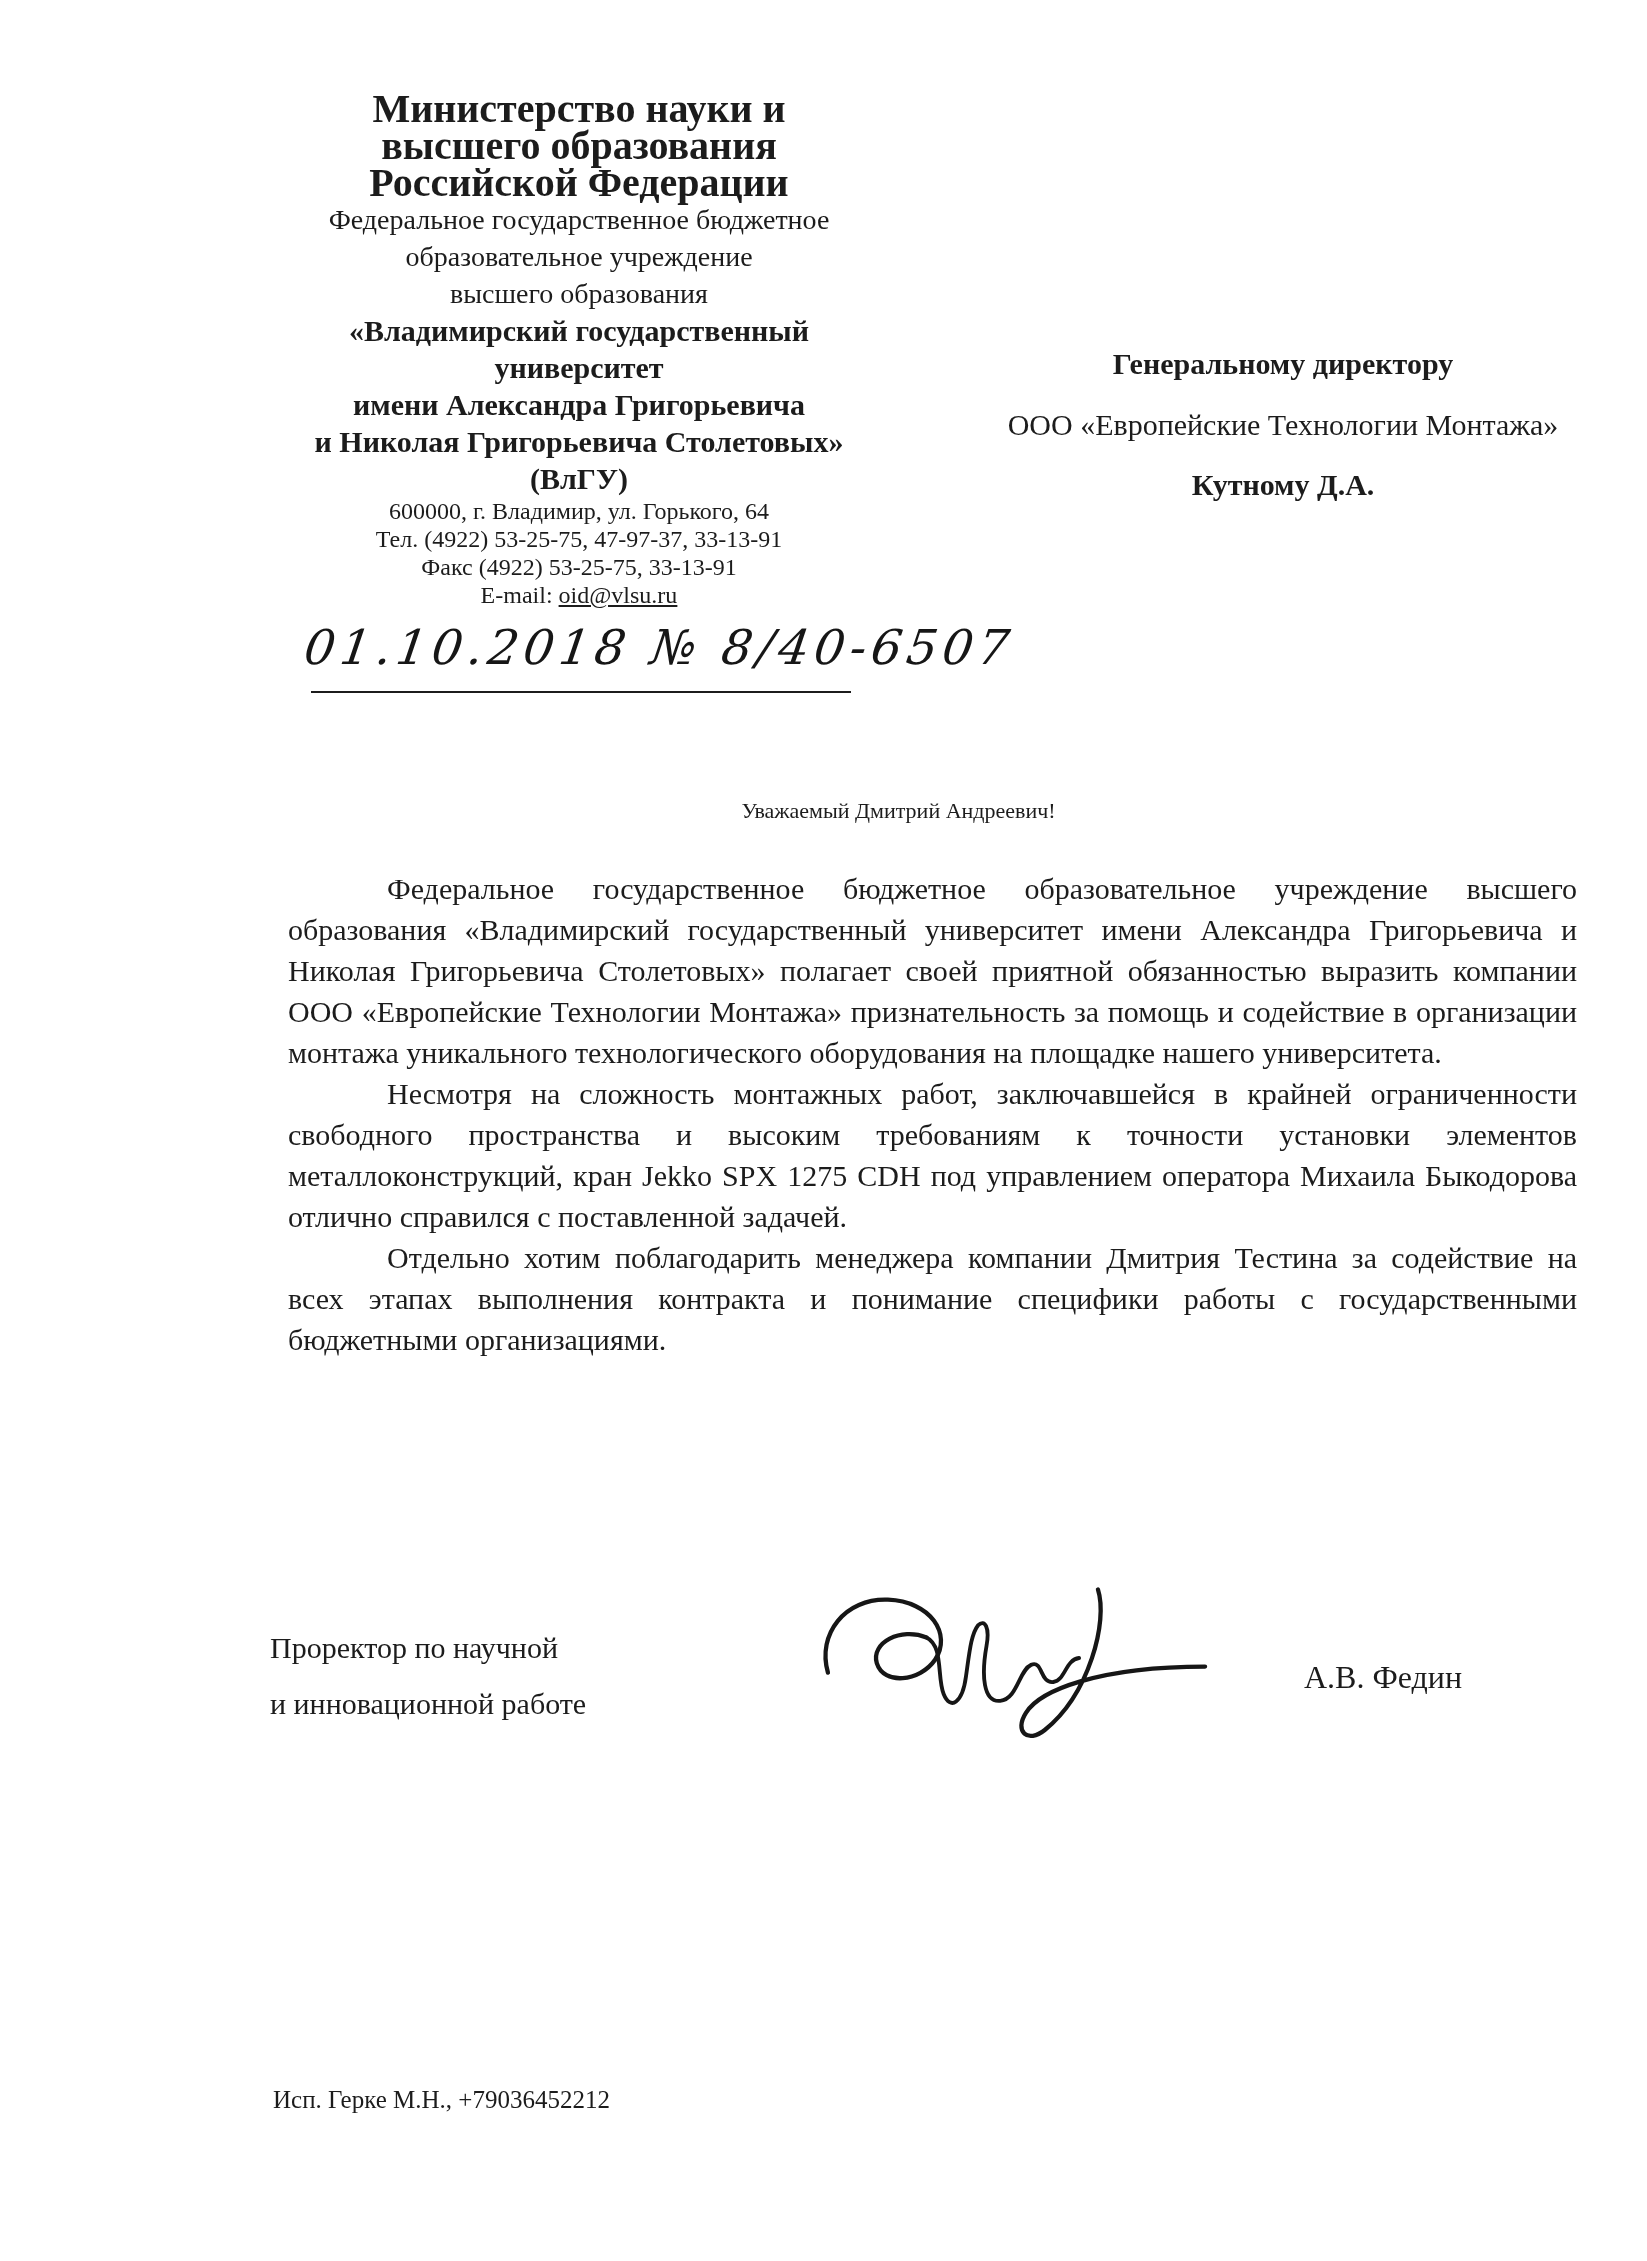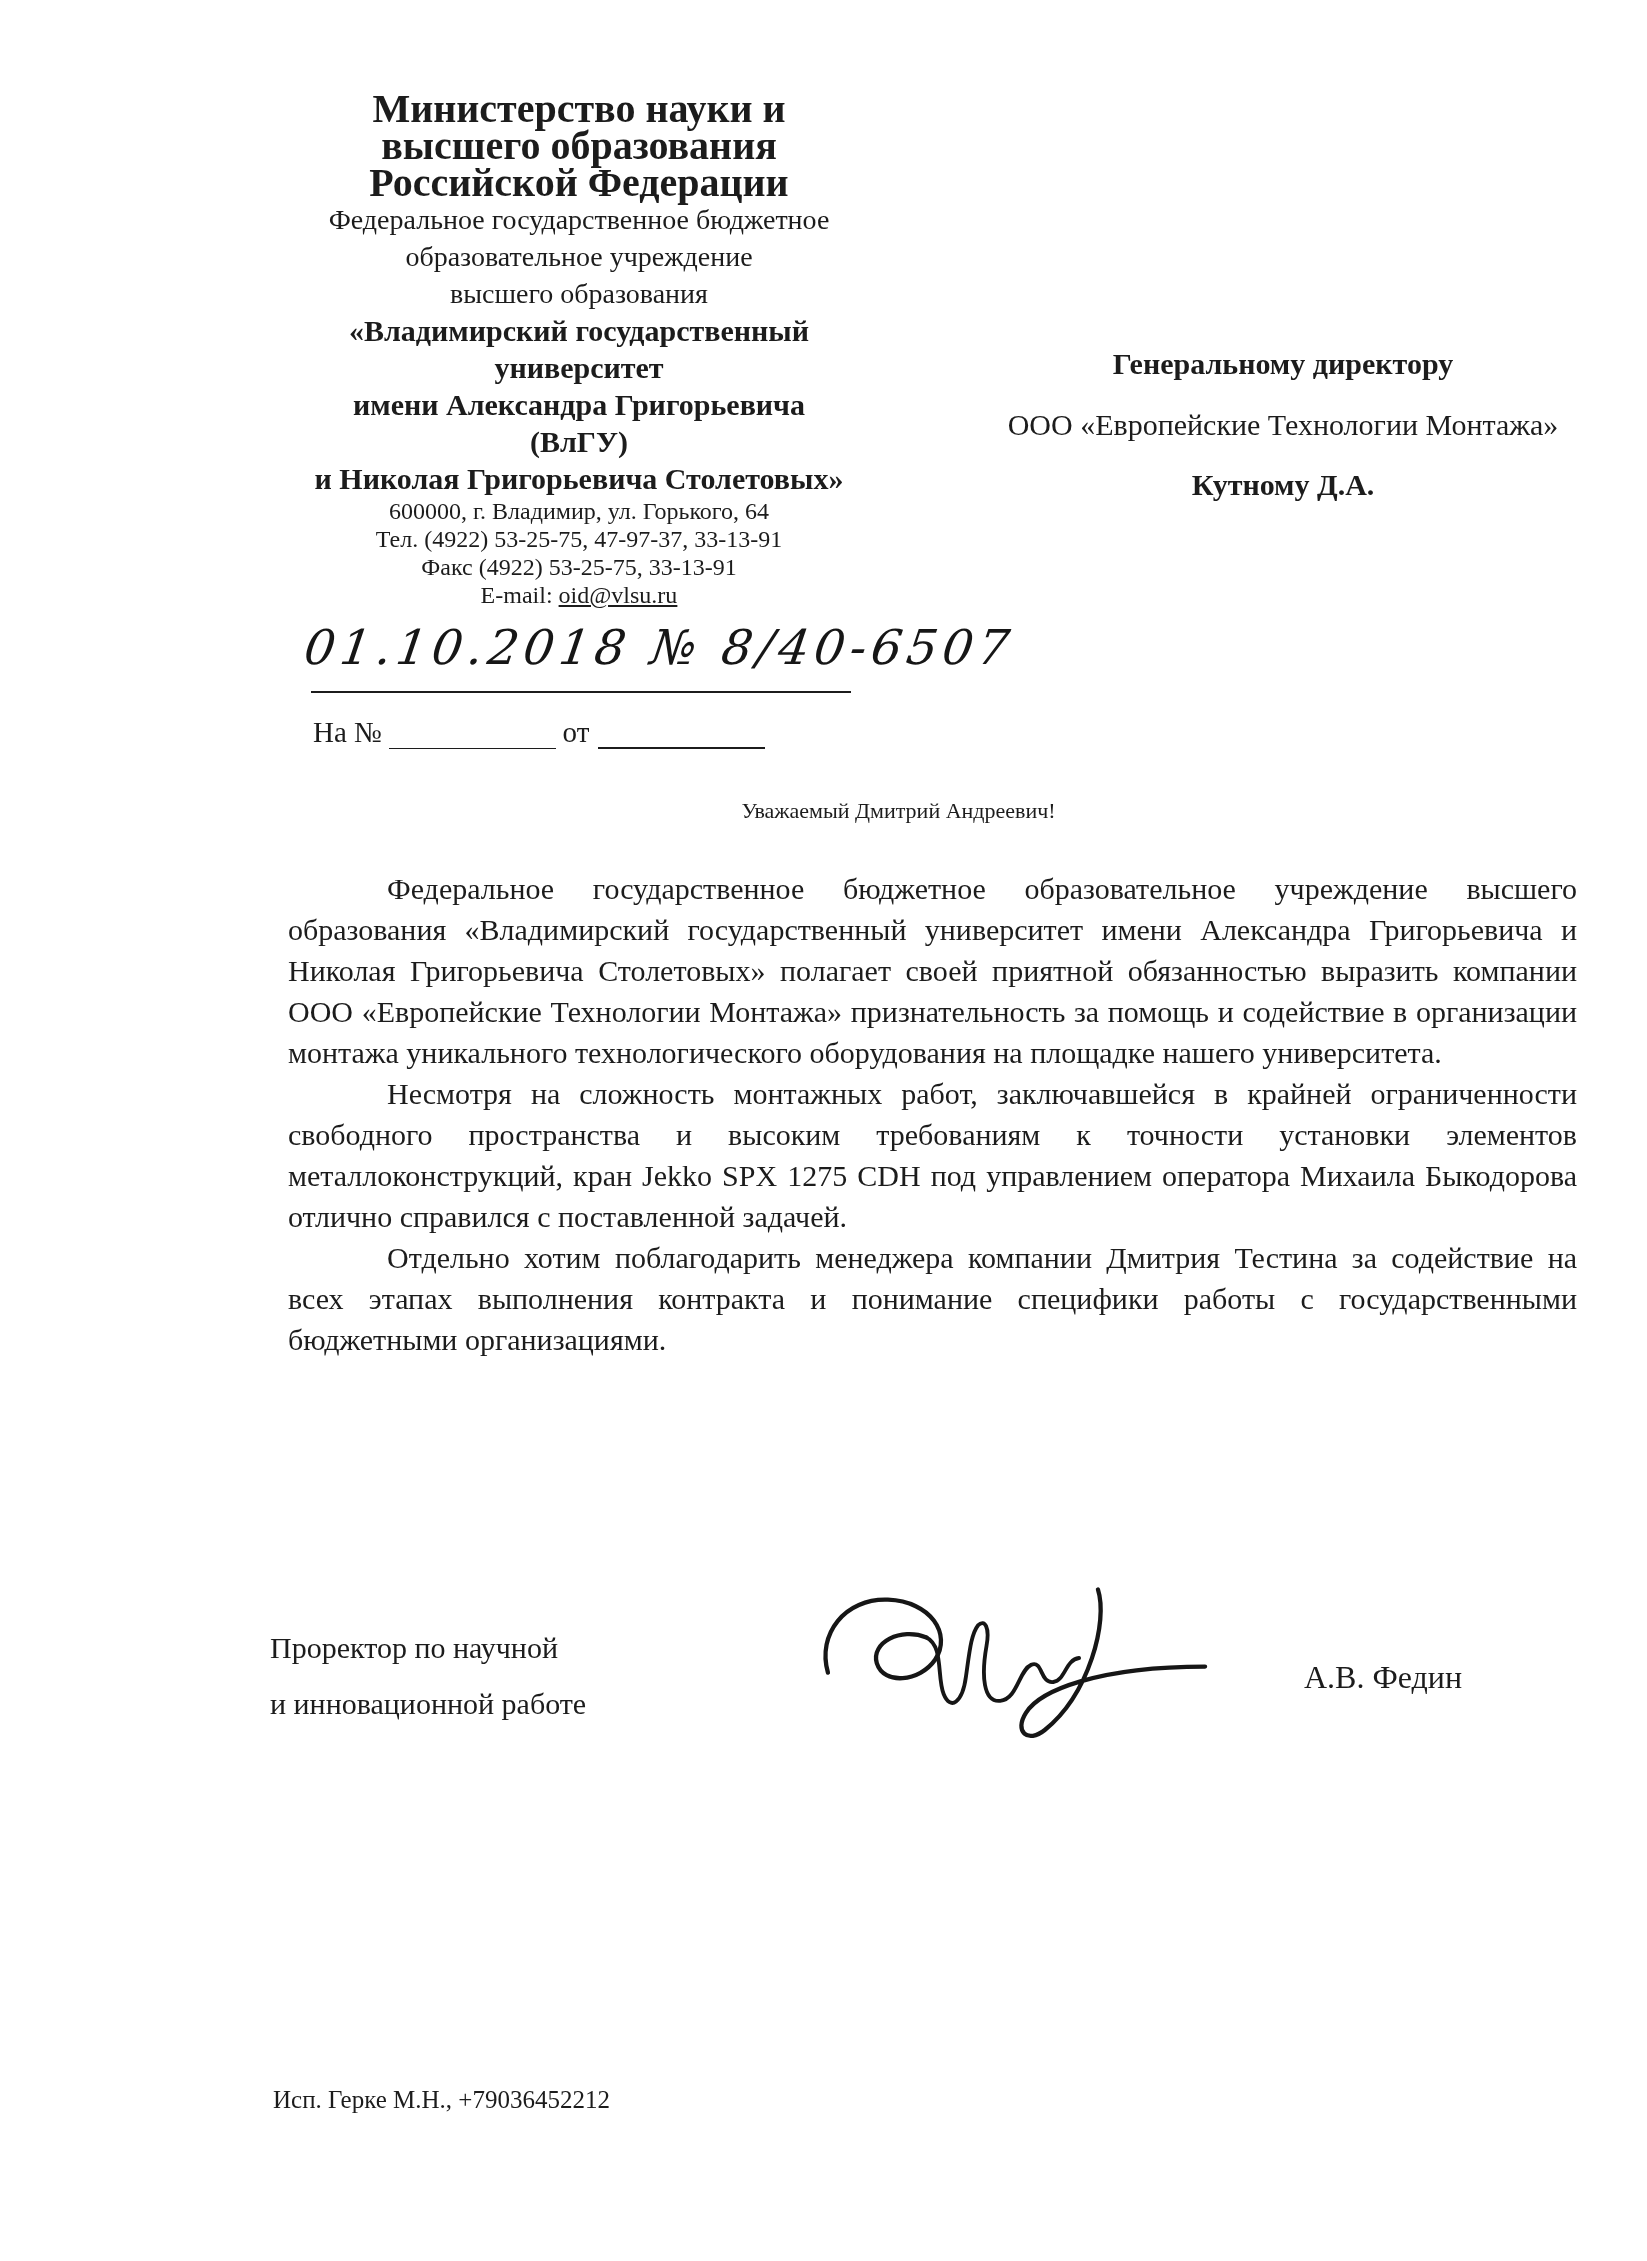--- a/index.html
+++ b/index.html
@@ -116,40 +116,37 @@
   <div class="sender">
     <div class="ministry-line">Министерство науки и</div>
     <div class="ministry-line">высшего образования</div>
     <div class="ministry-line">Российской Федерации</div>
     <div class="institution-line">Федеральное государственное бюджетное</div>
     <div class="institution-line">образовательное учреждение</div>
     <div class="institution-line">высшего образования</div>
     <div class="university-line">«Владимирский государственный</div>
     <div class="university-line">университет</div>
     <div class="university-line">имени Александра Григорьевича</div>
+    <div class="university-line">и Николая Григорьевича Столетовых»</div>
     <div class="university-line">(ВлГУ)</div>
-    <div class="university-line">и Николая Григорьевича Столетовых»</div>
     <div class="contact-line">600000, г. Владимир, ул. Горького, 64</div>
     <div class="contact-line">Тел. (4922) 53-25-75, 47-97-37, 33-13-91</div>
     <div class="contact-line">Факс (4922) 53-25-75, 33-13-91</div>
     <div class="contact-line"><span>E-mail: </span><span class="email-value">oid@vlsu.ru</span></div>
   </div>
 
   <div class="recipient">
     <div class="line bold">Генеральному директору</div>
     <div class="line">ООО «Европейские Технологии Монтажа»</div>
     <div class="line bold">Кутному Д.А.</div>
   </div>
 
   <div class="handwritten"><span>01.10.2018</span> <span>№</span> <span>8/40-6507</span></div>
   <div class="ref-rule"></div>
 
-  <div class="reply-row">
-    <span>На №</span><span class="blank1"></span><span>от</span><span class="blank2"></span>
-  </div>
 
   <div class="salutation">Уважаемый Дмитрий Андреевич!</div>
 
   <div class="body-text">
     <p>Федеральное государственное бюджетное образовательное учреждение высшего образования «Владимирский государственный университет имени Александра Григорьевича и Николая Григорьевича Столетовых» полагает своей приятной обязанностью выразить компании ООО «Европейские Технологии Монтажа» признательность за помощь и содействие в организации монтажа уникального технологического оборудования на площадке нашего университета.</p>
     <p>Несмотря на сложность монтажных работ, заключавшейся в крайней ограниченности свободного пространства и высоким требованиям к точности установки элементов металлоконструкций, кран Jekko SPX 1275 CDH под управлением оператора Михаила Быкодорова отлично справился с поставленной задачей.</p>
     <p>Отдельно хотим поблагодарить менеджера компании Дмитрия Тестина за содействие на всех этапах выполнения контракта и понимание специфики работы с государственными бюджетными организациями.</p>
   </div>
 
   <div class="sig-position">

